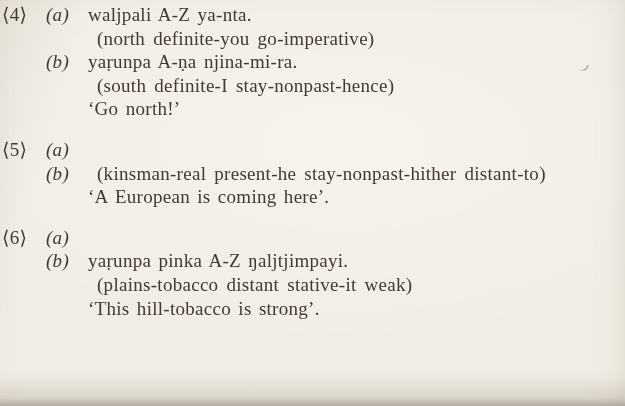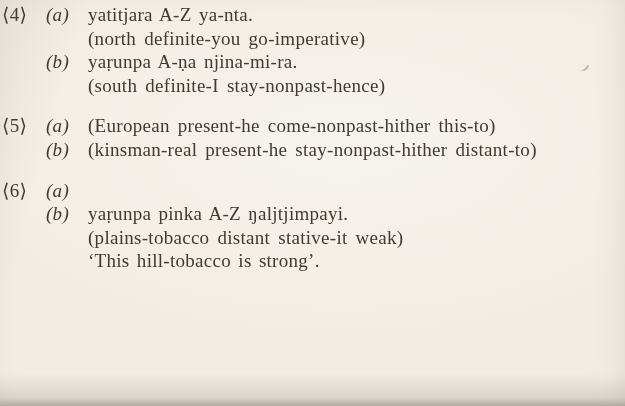--- a/index.html
+++ b/index.html
@@ -54,20 +54,21 @@
   .label {
     width: 42px;
     flex: 0 0 42px;
     font-style: italic;
   }
   .content {
     flex: 1 1 auto;
   }
   .gloss {
     word-spacing: 0.16em;
+    margin-left: 9px;
   }
   .stray-mark {
     position: absolute;
     top: 62px;
     left: 576px;
     width: 10px;
     height: 9px;
     border-right: 2px solid rgba(105,92,78,0.40);
     border-radius: 0 0 70% 0;
     transform: rotate(32deg);
@@ -81,47 +82,48 @@
 <div class="stray-mark"></div>
 
 <div class="page">
 
   <div class="example">
     <div class="num">⟨4⟩</div>
     <div class="items">
       <div class="item">
         <div class="label">(a)</div>
         <div class="content">
-          <div class="line">yatitjara A-Z ya-nta.</div>
+          <div class="line">waljpali A-Z ya-nta.</div>
           <div class="gloss">(north definite-you go-imperative)</div>
         </div>
       </div>
       <div class="item">
         <div class="label">(b)</div>
         <div class="content">
           <div class="line">yaṛunpa A-ṇa njina-mi-ra.</div>
           <div class="gloss">(south definite-I stay-nonpast-hence)</div>
+          <div class="translation">‘Go north!’</div>
         </div>
       </div>
     </div>
   </div>
 
   <div class="example">
     <div class="num">⟨5⟩</div>
     <div class="items">
       <div class="item">
         <div class="label">(a)</div>
         <div class="content">
-          <div class="gloss">(European present-he come-nonpast-hither this-to)</div>
         </div>
       </div>
       <div class="item">
         <div class="label">(b)</div>
         <div class="content">
           <div class="gloss">(kinsman-real present-he stay-nonpast-hither distant-to)</div>
+          <div class="translation">‘A European is coming here’.</div>
         </div>
       </div>
     </div>
   </div>
 
   <div class="example">
     <div class="num">⟨6⟩</div>
     <div class="items">
       <div class="item">
         <div class="label">(a)</div>

